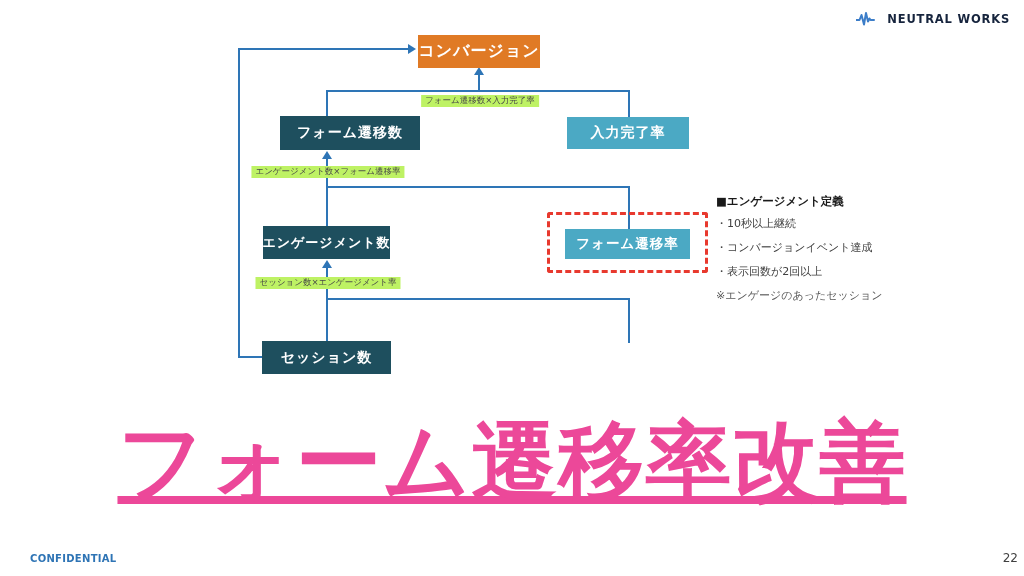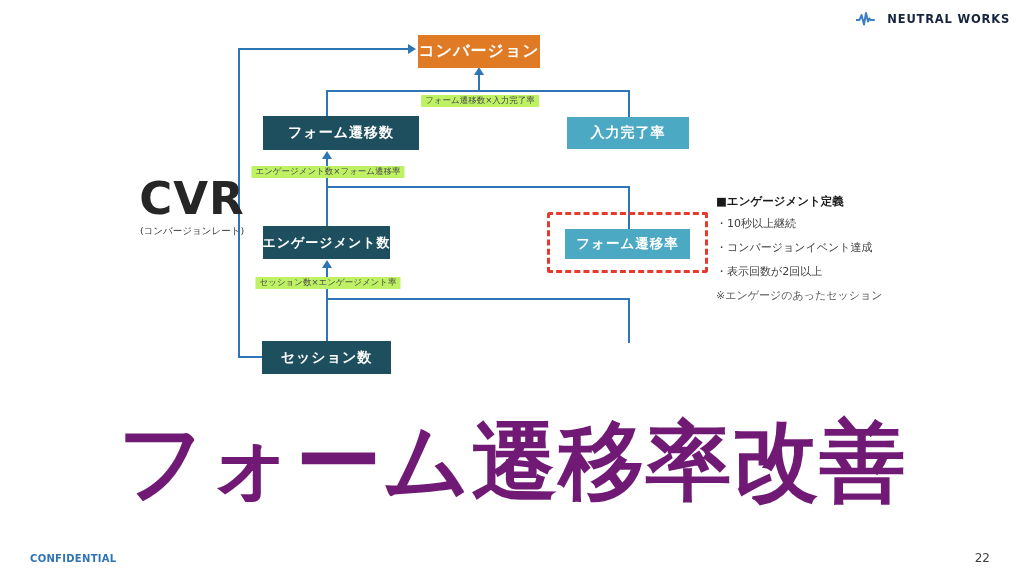--- a/index.html
+++ b/index.html
@@ -40,32 +40,32 @@
   .cvr__main{font-size:45px;font-weight:800;color:#262626;letter-spacing:1px;line-height:1;}
   .cvr__sub{font-size:9.5px;color:#3a3a3a;margin-top:4px;letter-spacing:0px;}
   
   .definition{position:absolute;left:716px;top:194px;width:200px;}
   .definition__heading{font-size:11.5px;font-weight:bold;color:#1a1a1a;margin-bottom:7px;}
   .definition__item{font-size:11px;color:#404040;margin-bottom:9px;}
   .definition__note{font-size:11px;color:#595959;}
   
   .big-title{
     position:absolute;left:0;right:0;top:412px;text-align:center;
-    font-size:86px;font-weight:900;color:#701a75;letter-spacing:1px;line-height:1.15;
+    font-size:86px;font-weight:900;color:#ec4899;letter-spacing:1px;line-height:1.15;text-decoration:underline;
   }
   
   .logo{position:absolute;top:11px;right:14px;display:flex;align-items:center;gap:12px;}
   .logo__icon{display:block;}
   .logo__text{font-size:11.5px;font-weight:bold;color:#16243D;letter-spacing:0.8px;}
   
   .confidential{
     position:absolute;left:30px;top:553px;font-size:10px;font-weight:bold;
     color:#2E74B5;letter-spacing:0.3px;
   }
-  .page-number{position:absolute;right:34px;top:551px;font-size:12px;color:#404040;}
+  .page-number{position:absolute;right:6px;top:551px;font-size:12px;color:#404040;}
 </style>
 </head>
 <body>
 
 <div class="slide">
 
   <div class="logo">
     <svg class="logo__icon" width="19" height="16" viewBox="0 0 19 16">
       <polyline points="0.5,9 3.5,9 5.5,4 8,13.5 10,2 12,10.5 13.5,7.5 14.5,9 18,9" fill="none" stroke="#3C7DC8" stroke-width="2" stroke-linejoin="round" stroke-linecap="round"></polyline>
     </svg>
@@ -94,36 +94,32 @@
   <div class="arrow-up" style="left:322px;top:260px;"></div>
   <div class="line line--v" style="left:326px;top:298px;height:44px;"></div>
   <div class="line line--v" style="left:628px;top:298px;height:45px;"></div>
 
   <div class="formula" style="left:480px;top:95px;">フォーム遷移数×入力完了率</div>
   <div class="formula" style="left:328px;top:166px;">エンゲージメント数×フォーム遷移率</div>
   <div class="formula" style="left:328px;top:277px;">セッション数×エンゲージメント率</div>
 
   <div class="node node--orange" style="left:418px;top:35px;width:122px;height:33px;">コンバージョン</div>
 
-  <div class="node node--dark" style="left:263px;top:116px;width:156px;height:34px;">フォーム遷移数</div>
+  <div class="node node--dark" style="left:280px;top:116px;width:140px;height:34px;">フォーム遷移数</div>
 
   <div class="node node--dark" style="left:263px;top:226px;width:127px;height:33px;font-size:13px;">エンゲージメント数</div>
 
   <div class="node node--light" style="left:567px;top:117px;width:122px;height:32px;">入力完了率</div>
 
   <div class="dashed-box" style="left:547px;top:212px;width:155px;height:55px;"></div>
   <div class="node node--light" style="left:565px;top:229px;width:125px;height:30px;font-size:13.5px;">フォーム遷移率</div>
 
   <div class="node node--dark" style="left:262px;top:341px;width:129px;height:33px;">セッション数</div>
 
 
-  <div class="cvr">
-    <div class="cvr__main">CVR</div>
-    <div class="cvr__sub">(コンバージョンレート)</div>
-  </div>
 
   <div class="definition">
     <div class="definition__heading">■エンゲージメント定義</div>
     <div class="definition__item">・10秒以上継続</div>
     <div class="definition__item">・コンバージョンイベント達成</div>
     <div class="definition__item">・表示回数が2回以上</div>
     <div class="definition__note">※エンゲージのあったセッション</div>
   </div>
 
   <div class="big-title">フォーム遷移率改善</div>

